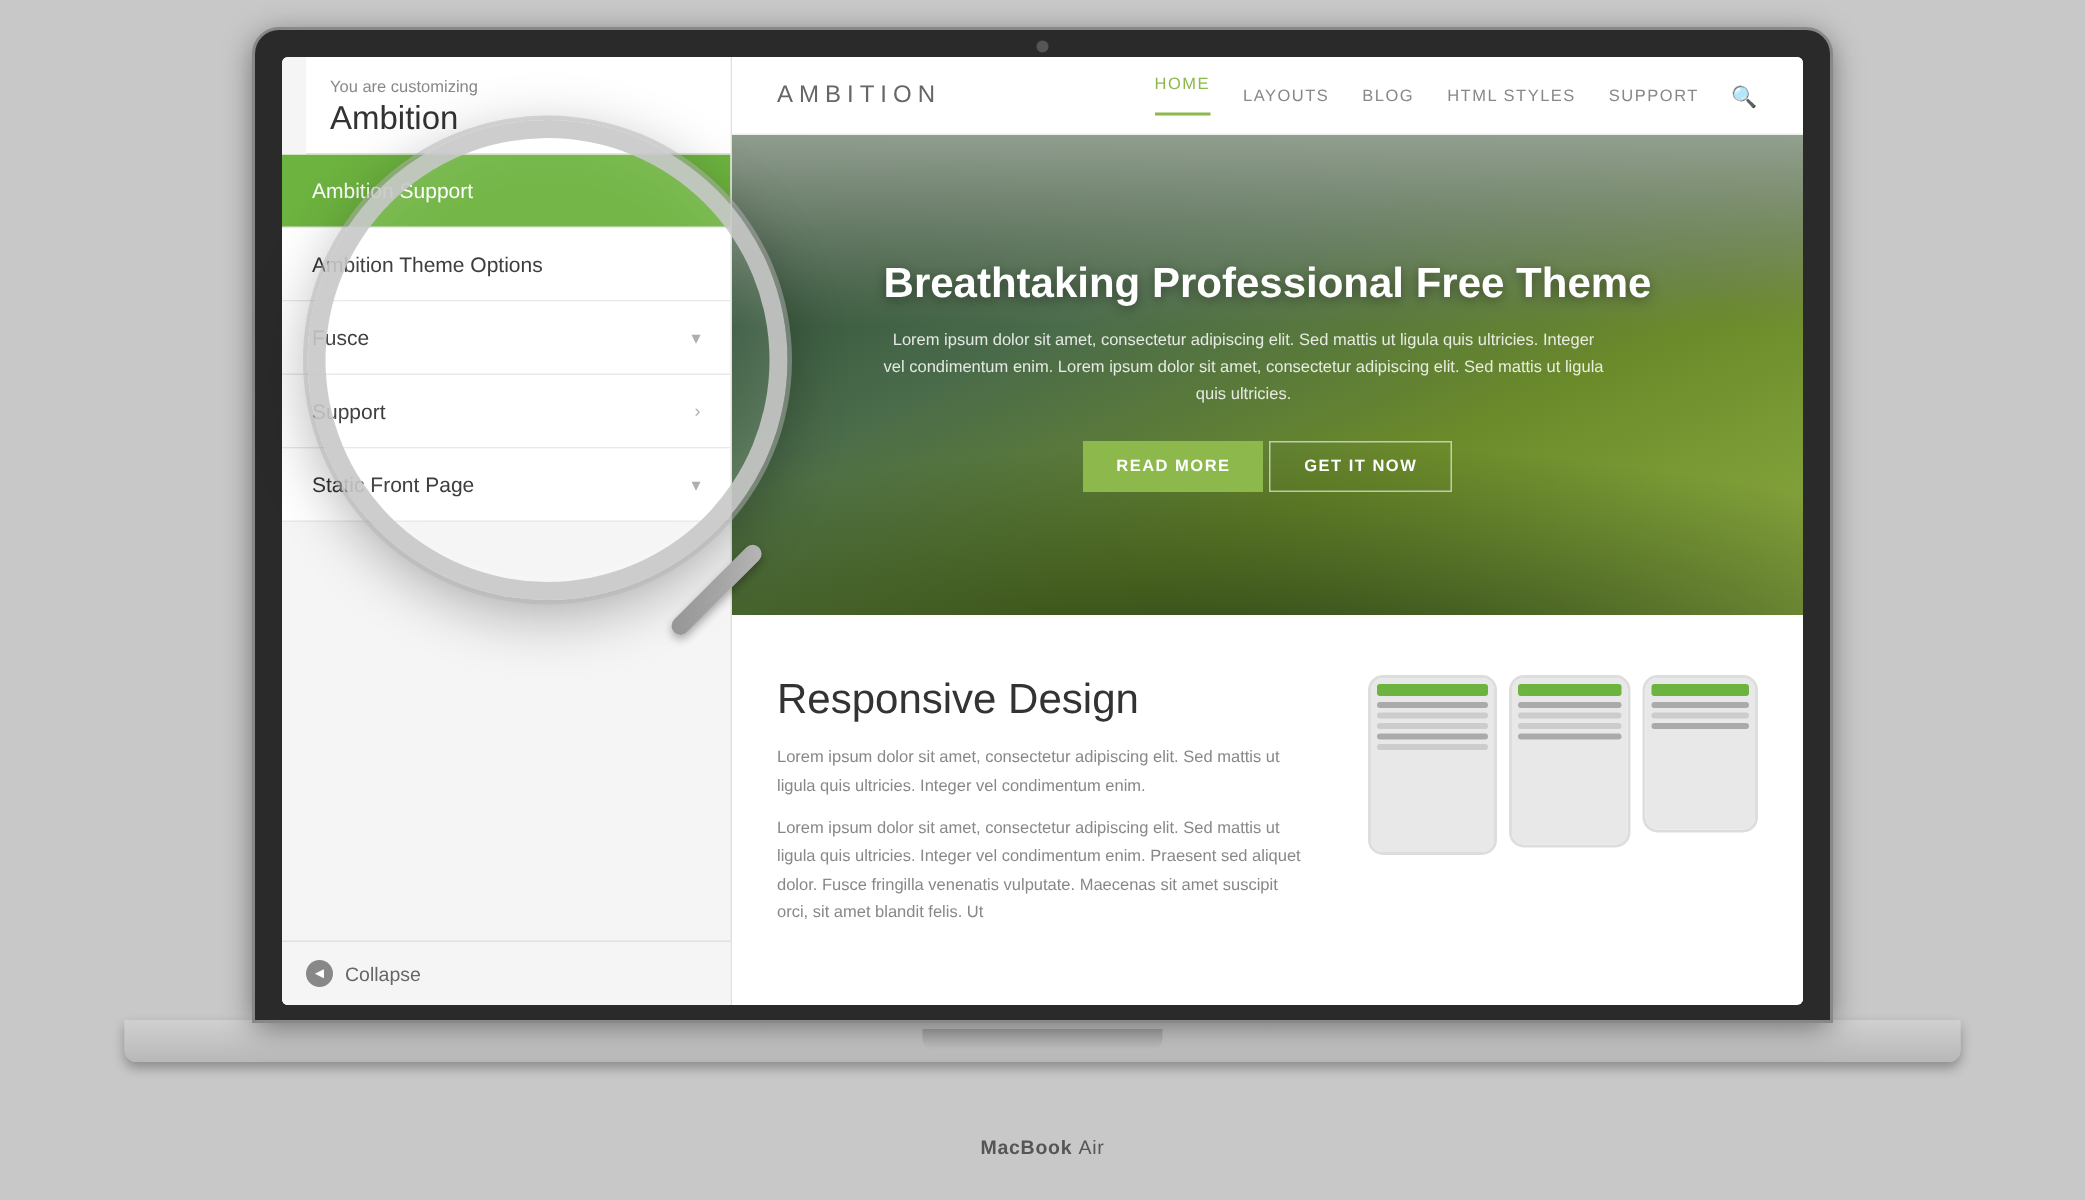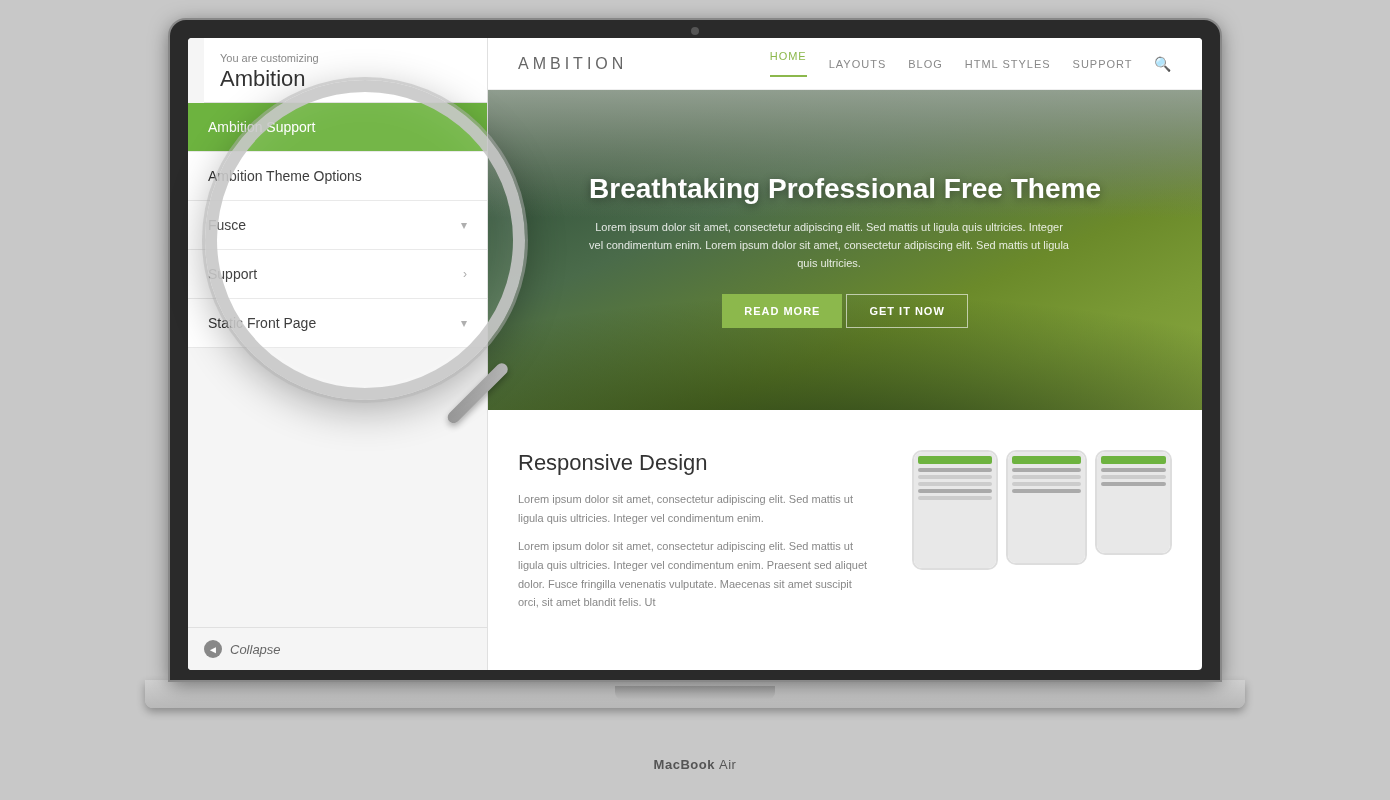--- a/index.html
+++ b/index.html
@@ -57,21 +57,21 @@
       height: 100%;
       background: #fff;
       border-radius: 4px;
       overflow: hidden;
       display: flex;
       position: relative;
     }
 
     
     .laptop-base {
-      width: 1100px;
+      width: 1224px;
       height: 28px;
       background: linear-gradient(to bottom, #d0d0d0, #b8b8b8);
       border-radius: 0 0 8px 8px;
       display: flex;
       align-items: center;
       justify-content: center;
       box-shadow: 0 4px 8px rgba(0,0,0,0.3);
     }
 
     .laptop-notch {
@@ -174,21 +174,20 @@
       display: flex;
       align-items: center;
       justify-content: center;
       color: white;
       font-size: 10px;
     }
 
     .collapse-text {
       font-size: 13px;
       color: #666;
-      font-style: italic;
     }
 
     
     .preview-area {
       flex: 1;
       height: 100%;
       overflow-y: auto;
       position: relative;
     }
 
@@ -336,21 +335,21 @@
       padding: 40px 30px;
       background: #fff;
       gap: 40px;
     }
 
     .content-left {
       flex: 1;
     }
 
     .content-title {
-      font-size: 22px;
+      font-size: 28px;
       color: #333;
       margin-bottom: 14px;
       font-weight: 400;
     }
 
     .content-text {
       font-size: 11px;
       color: #888;
       line-height: 1.7;
       margin-bottom: 10px;

